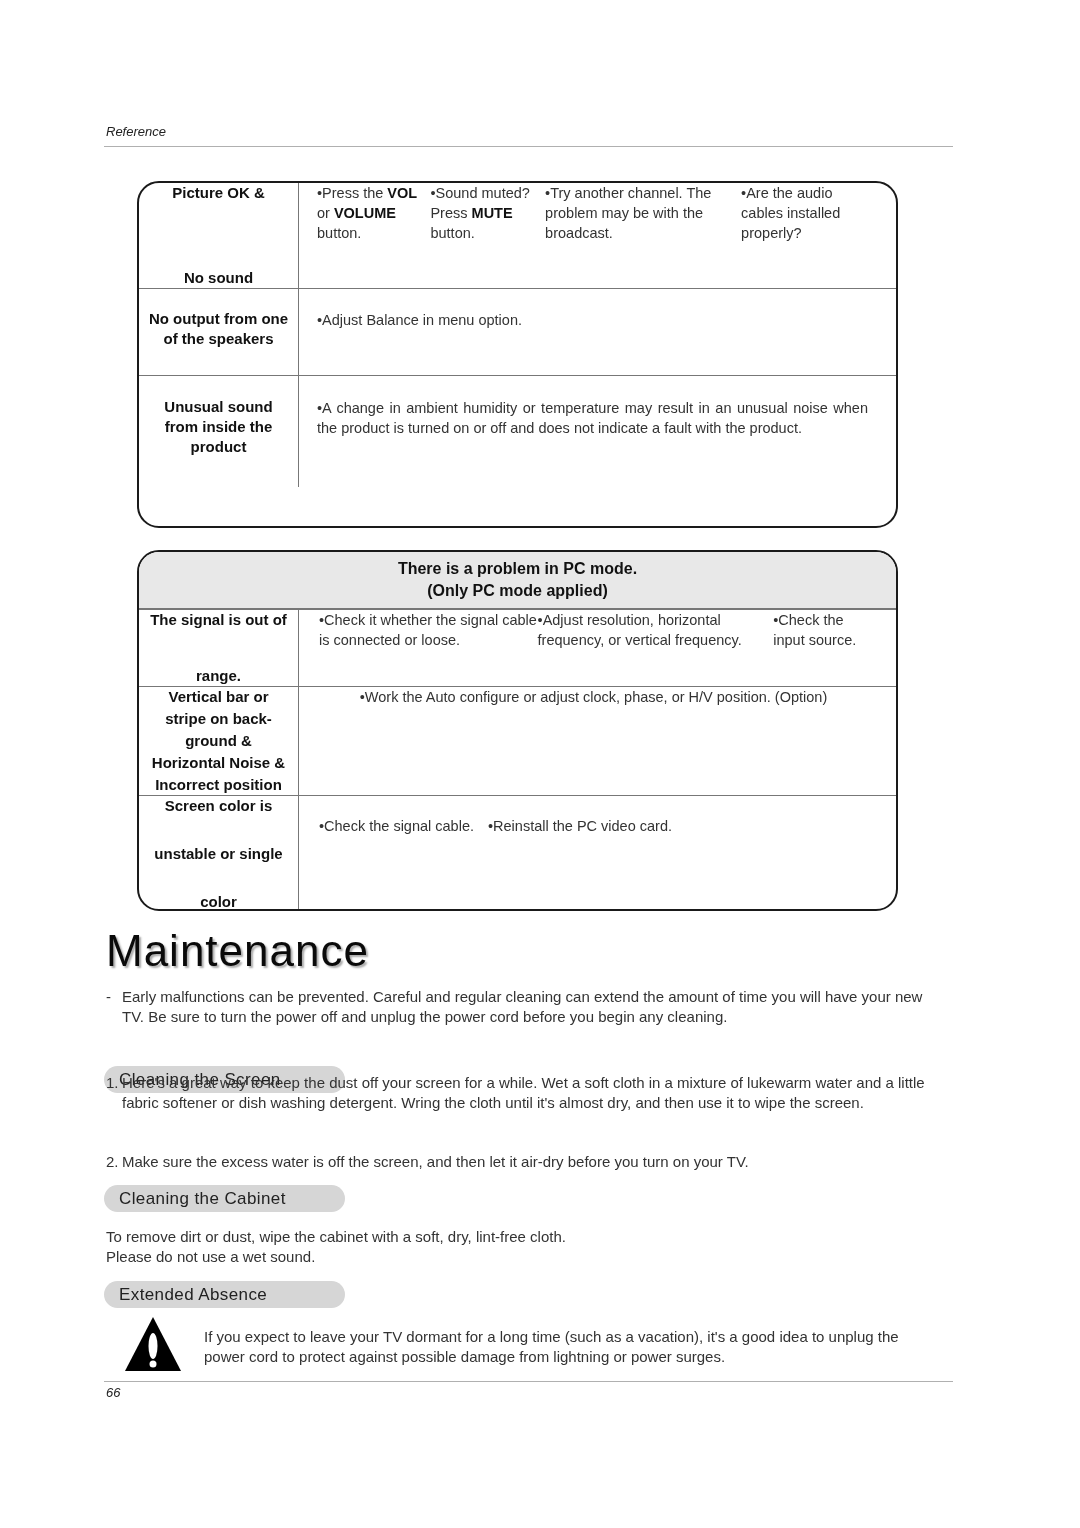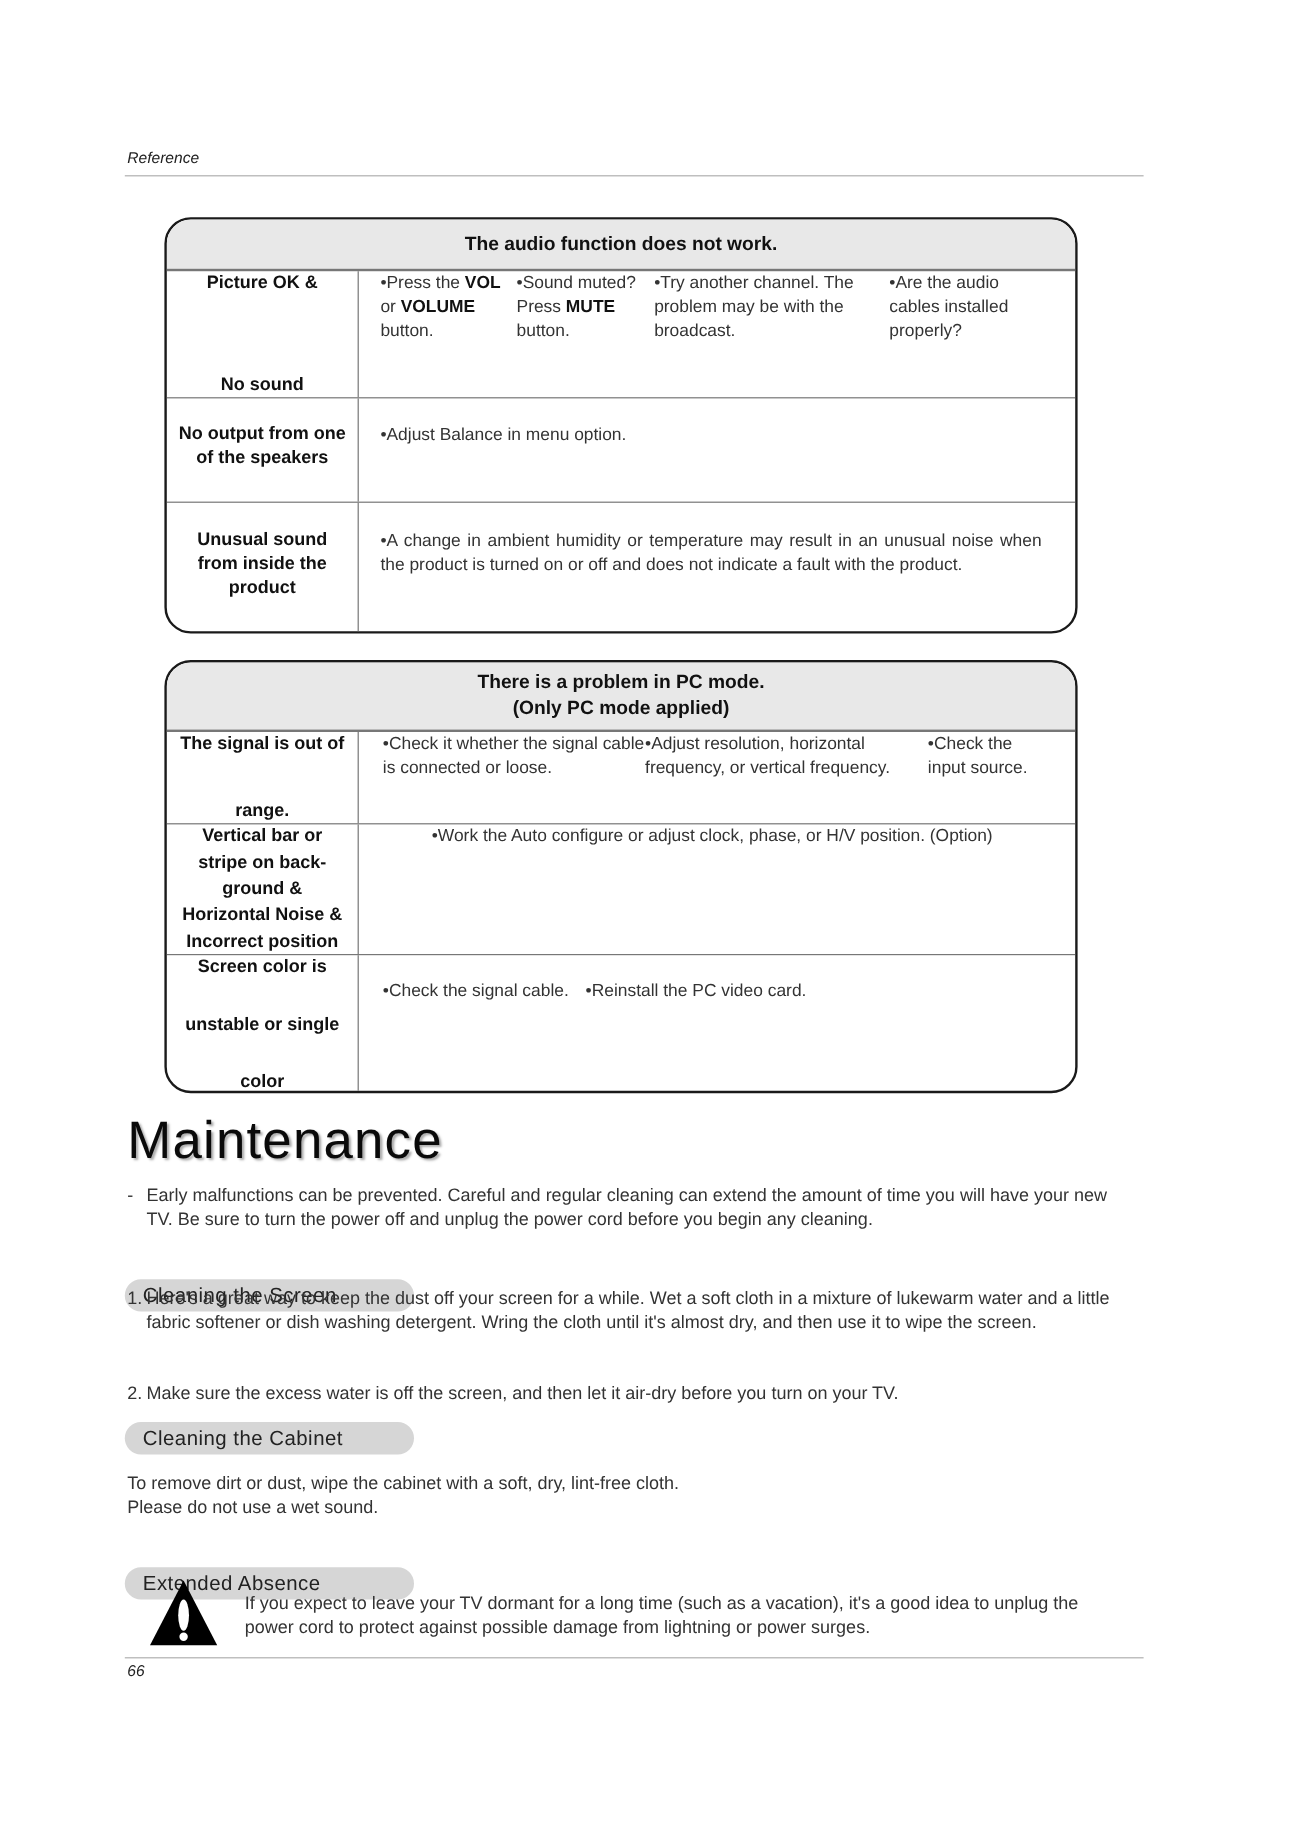--- a/index.html
+++ b/index.html
@@ -43,41 +43,40 @@
 
   .title { position: absolute; left: 106px; top: 926px; font-size: 44px; font-weight: normal; color: #0a0a0a; letter-spacing: 1px; text-shadow: 2px 2px 2px #aaa; }
 
   .para { position: absolute; font-size: 15px; line-height: 20px; color: #333; }
   .intro { left: 106px; top: 987px; width: 840px; padding-left: 16px; }
   .intro .dash { position: absolute; left: 0; top: 0; }
 
   .pill { position: absolute; left: 104px; width: 241px; height: 27px; background: #d6d6d6; border-radius: 14px; font-size: 17px; color: #222; padding-left: 15px; line-height: 27px; letter-spacing: 0.4px; }
   #pill1 { top: 1039px; margin-top: 27px; }
   #pill2 { top: 1185px; }
-  #pill3 { top: 1281px; margin-top: 25px; }
+  #pill3 { top: 1281px; }
 
   .ol-item { position: absolute; left: 106px; width: 840px; padding-left: 16px; font-size: 15px; line-height: 20px; color: #333; }
   .ol-item .num { position: absolute; left: 0; top: 0; }
   #step1 { top: 1073px; }
   #step2 { top: 1152px; }
 
   #cab1 { left: 106px; top: 1227px; }
   #cab2 { left: 106px; top: 1247px; }
 
   .warn-icon { position: absolute; left: 124px; top: 1316px; width: 58px; height: 56px; }
   .warn-text { left: 204px; top: 1327px; width: 720px; }
 </style>
 </head>
 <body>
 
 <div class="running-head">Reference</div>
 <div class="rule top"></div>
 
 <div class="tbl" id="tbl1">
-  <div class="head">The audio function does not work.</div>
 
   <div class="row r1">
     <div class="cell-l">
       <span>Picture OK &amp;</span>
       <span>No sound</span>
     </div>
     <div class="cell-r">
       <div class="item"><span>Press the </span><b>VOL</b><span> or </span><b>VOLUME</b><span> button.</span></div>
       <div class="item"><span>Sound muted? Press </span><b>MUTE</b><span> button.</span></div>
       <div class="item"><span>Try another channel. The problem may be with the broadcast.</span></div>

